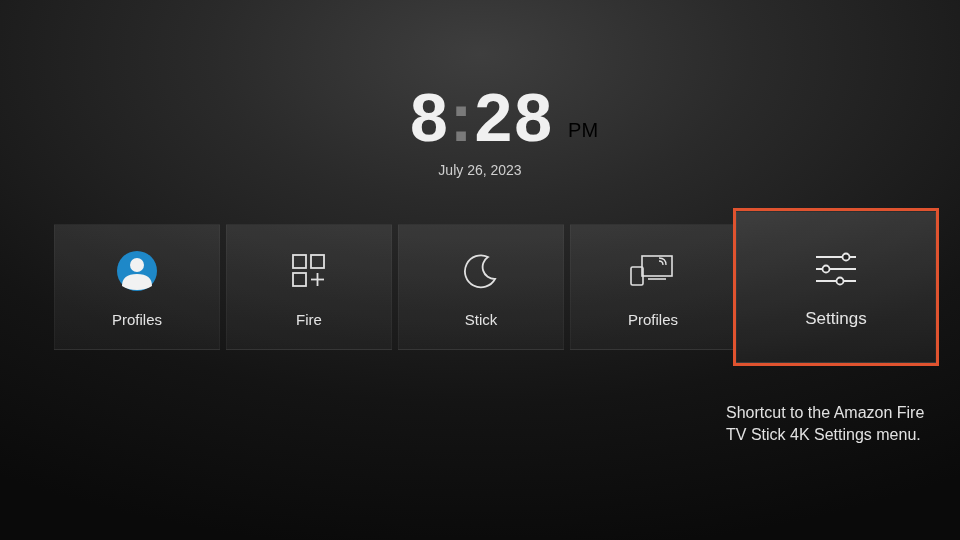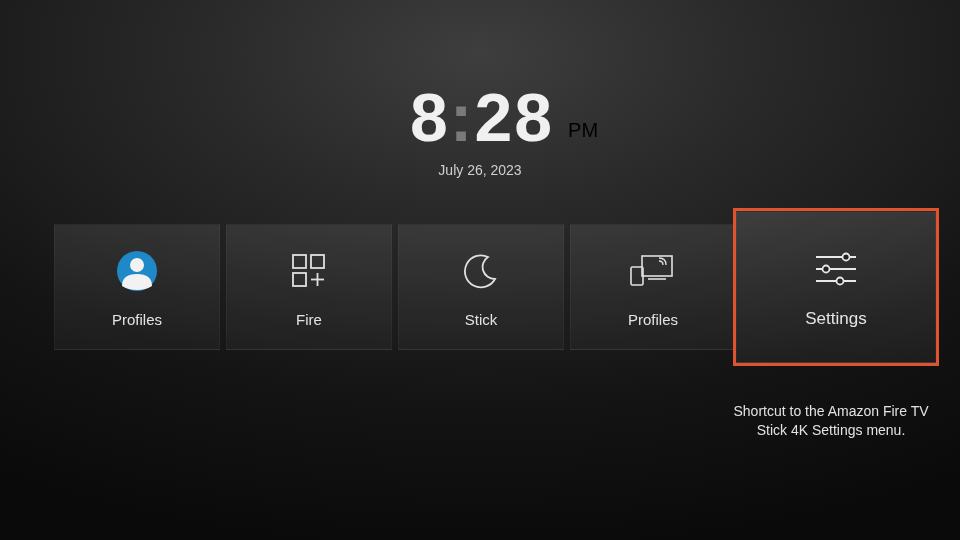--- a/index.html
+++ b/index.html
@@ -84,24 +84,23 @@
     background: linear-gradient(to bottom, rgba(130,130,130,0.28), rgba(60,60,60,0.28));
     outline: 3px solid #e0532f;
     outline-offset: 0;
   }
   .tile.selected-wrap .tile-label { font-size: 17px; }
   .caption {
     position: absolute;
     top: 402px;
     left: 726px;
     width: 210px;
-    font-size: 14px;
+    font-size: 16px;
     line-height: 1.35;
     color: #e2e2e2;
-    text-align: center;
   }
   svg { display: block; }
 </style>
 </head>
 <body>
 
 <div class="clock-block">
   <div class="clock-time">
     <span class="time-main">
       <span>8</span><span class="time-colon">:</span><span>28</span>

